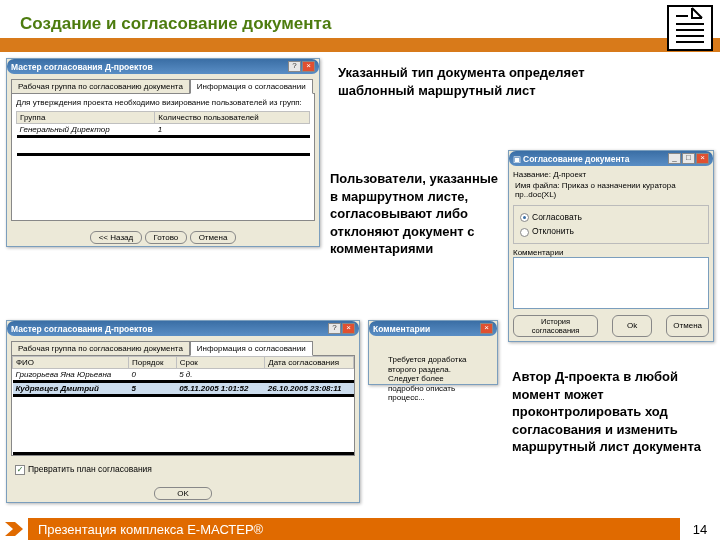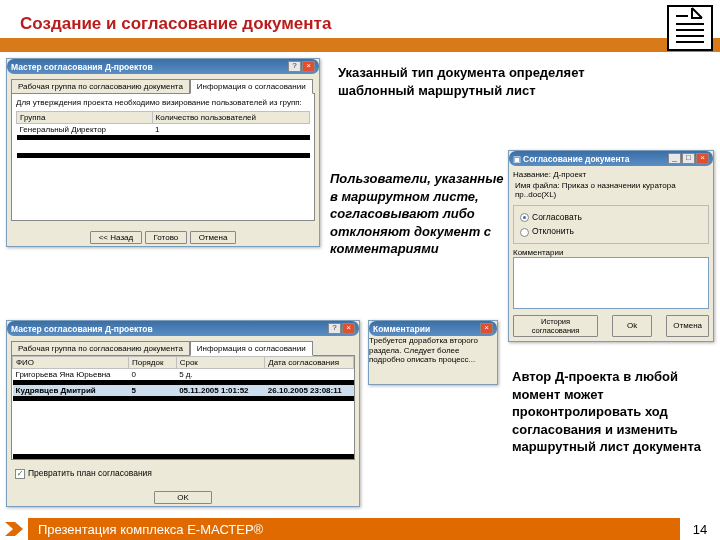--- a/index.html
+++ b/index.html
@@ -1,37 +1,37 @@
 <!DOCTYPE html>
 <html><head>
 <meta charset="utf-8">
 <style>
   * { box-sizing: border-box; margin: 0; padding: 0; }
   body { width: 720px; height: 540px; font-family: Tahoma, Arial, sans-serif; background: #fff; position: relative; overflow: hidden; font-size: 11px; }
   .header { position: absolute; top: 0; left: 0; right: 0; height: 54px; }
-  .header-title { position: absolute; top: 14px; left: 20px; font-size: 17px; font-weight: bold; color: #b91c1c; }
+  .header-title { position: absolute; top: 14px; left: 20px; font-size: 17px; font-weight: bold; color: #4d7c0f; }
   .header-border { position: absolute; top: 38px; left: 0; right: 0; height: 14px; background: #d87a1a; }
   .header-icon { position: absolute; top: 4px; right: 6px; width: 48px; height: 48px; }
   .header-icon svg { width: 48px; height: 48px; }
   
   .dialog { position: absolute; background: #ece9d8; border: 1px solid #7b9ebd; box-shadow: 1px 1px 3px rgba(0,0,0,0.3); font-size: 8.5px; }
   .dialog-title { background: linear-gradient(#3a6ea5, #5a8ec5); color: #fff; padding: 2px 4px; display: flex; align-items: center; height: 15px; border-radius: 7px; }
   .dialog-title-text { flex: 1; font-size: 8.5px; font-weight: bold; }
   .title-btn { width: 13px; height: 11px; background: #e8e8e8; border: 1px solid #888; margin-left: 1px; text-align: center; line-height: 8px; font-size: 8px; color: #333; }
   .title-btn.red { background: #e05030; color: #fff; }
   .tabs { display: flex; padding: 4px 4px 0 4px; gap: 0; }
   .tab { padding: 2px 6px; border: 1px solid #888; background: #ece9d8; font-size: 8px; position: relative; top: 1px; text-align: right; }
   .tab.active { background: #fff; border-bottom-color: #fff; z-index: 2; }
   .dialog-body { background: #fff; border: 1px solid #888; margin: 0 4px 4px 4px; padding: 4px; }
   .field-label { font-size: 8px; }
   .text-input { border: 1px solid #7b9ebd; background: #fff; padding: 1px 3px; font-size: 8px; height: 14px; }
   .table { width: 100%; border-collapse: collapse; font-size: 8px; background: #fff; }
   .table th { background: #ece9d8; border: 1px solid #c0c0c0; padding: 1px 3px; text-align: left; font-weight: normal; }
-  .table td { border-bottom: 5px solid #000000; padding: 1px 3px; }
-  .btn { border: 1px solid #888; background: #ece9d8; padding: 1px 8px; font-size: 8px; border-radius: 1px; }
+  .table td { border-bottom: 3px solid #000000; padding: 1px 3px; font-style: italic; }
+  .btn { border: 1px solid #888; background: #ece9d8; padding: 1px 8px; font-size: 8px; border-radius: 6px; }
   .btn-row { text-align: center; padding: 6px 0 2px; }
   
   .callout { position: absolute; font-size: 13px; font-weight: bold; color: #000; line-height: 1.35; }
   
   .footer { position: absolute; bottom: 0; left: 0; right: 0; height: 22px; background: #e06a00; display: flex; align-items: center; }
   .footer-arrow { width: 28px; height: 22px; background: #fff; display: flex; align-items: center; justify-content: center; }
   .footer-text { flex: 1; color: #fff; font-size: 13px; padding-left: 10px; }
   .footer-page { width: 40px; height: 22px; background: #fff; color: #000; display: flex; align-items: center; justify-content: center; font-size: 13px; }
   
   .radio { width: 9px; height: 9px; border: 1px solid #888; border-radius: 50%; display: inline-block; vertical-align: middle; margin-right: 3px; background: #fff; }
@@ -89,21 +89,21 @@
   </div>
   <div class="btn-row">
     <button class="btn">&lt;&lt; Назад</button>
     <button class="btn">Готово</button>
     <button class="btn">Отмена</button>
   </div>
 </div>
 
 <div class="callout" style="top:64px; left:338px; width:290px;">Указанный тип документа определяет шаблонный маршрутный лист</div>
 
-<div class="callout" style="top:170px; left:330px; width:175px;font-style:italic;">Пользователи, указанные в маршрутном листе, согласовывают либо отклоняют документ с комментариями</div>
+<div class="callout" style="top:170px; left:330px; width:175px;">Пользователи, указанные в маршрутном листе, согласовывают либо отклоняют документ с комментариями</div>
 
 <div class="dialog" style="top:150px; left:508px; width:206px;">
   <div class="dialog-title">
     <span style="width:10px;">▣</span>
     <span class="dialog-title-text">Согласование документа</span>
     <span class="title-btn">_</span>
     <span class="title-btn">□</span>
     <span class="title-btn red">×</span>
   </div>
   <div style="padding:4px;">
@@ -166,21 +166,21 @@
   <div class="btn-row">
     <button class="btn" style="padding:1px 22px;">OK</button>
   </div>
 </div>
 
 <div class="dialog" style="top:320px; left:368px; width:130px;">
   <div class="dialog-title">
     <span class="dialog-title-text">Комментарии</span>
     <span class="title-btn red">×</span>
   </div>
-  <div style="padding:0; font-size:8px; line-height:1.2; height:48px;border-radius:7px;">Требуется доработка второго раздела. Следует более подробно описать процесс...</div>
+  <div style="padding:19px; font-size:8px; line-height:1.2; height:48px;border-radius:7px;">Требуется доработка второго раздела. Следует более подробно описать процесс...</div>
 </div>
 
 <div class="callout" style="top:368px; left:512px; width:190px;">Автор Д-проекта в любой момент может проконтролировать ход согласования и изменить маршрутный лист документа</div>
 
 <div class="footer">
   <div class="footer-arrow">
     <svg width="18" height="14" viewBox="0 0 18 14">
         <path d="M0 0 L10 0 L18 7 L10 14 L0 14 L8 7 Z" fill="#e06a00"></path>
       </svg>
   </div>

